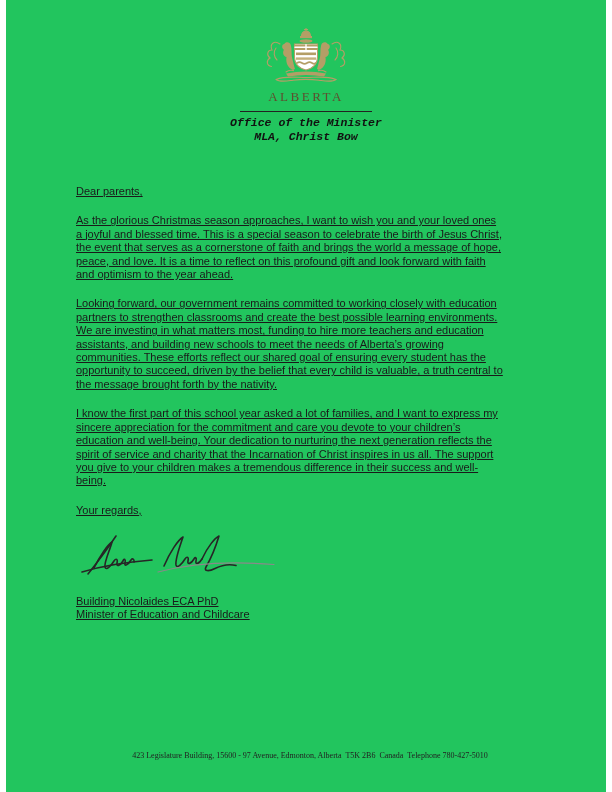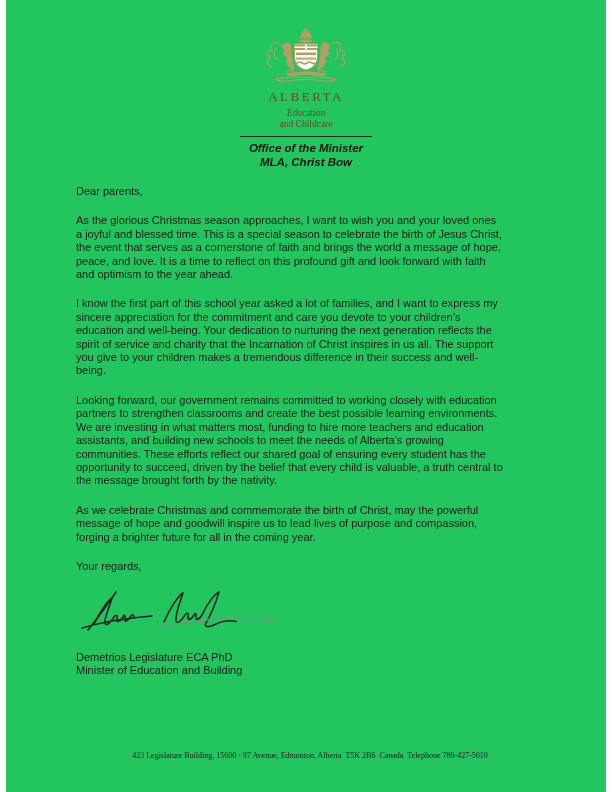--- a/index.html
+++ b/index.html
@@ -14,27 +14,27 @@
   .wordmark {
     font-family:"Liberation Serif", serif; font-size:13px; letter-spacing:2.5px;
     color:#5e4e2f; margin-top:3px;
   }
   .dept {
     font-family:"Liberation Serif", serif; font-size:9.5px; line-height:11px;
     color:#5e4e2f; margin-top:3px;
   }
   .lh-rule { width:132px; border:none; border-top:1px solid #222; margin:6px auto 4px; }
   .office {
-    font-family:Liberation Sans, sans-serif; font-style:italic; font-weight:600;
+    font-family:Liberation Mono, monospace; font-style:italic; font-weight:600;
     font-size:11.5px; line-height:14px; color:#111;
   }
   
   .body { position:absolute; top:185px; left:70px; width:482px;
           font-size:11px; line-height:13.4px; }
-  .body p { margin:0 0 16px 0; white-space:pre-line; }
+  .body p { margin:0 0 16px 0; white-space:pre-line;text-decoration:underline; }
   .sig-block { margin:11px 0 13px 2px; }
   .signoff { margin-bottom:0 !important; }
   .signoff-name { margin-bottom:0 !important; }
   
   .footer {
     position:absolute; top:742px; left:0; right:0; text-align:center;
     font-family:"Liberation Serif", serif; font-size:8px; color:#222;
     white-space:pre;
   }
 </style>
@@ -71,70 +71,63 @@
         <rect x="40" y="24.5" width="20" height="2.6" fill="#b49e66" stroke="none"></rect>
         <rect x="40" y="29.4" width="20" height="2.4" fill="#c4b07c" stroke="none"></rect>
         <path d="M41,35 q2.5,-1.8 5,0 t5,0 t5,0 t3.5,0" stroke-width="1.6"></path>
 
         <path d="M30,45.5 Q50,41.5 70,45.5 L68,48.5 Q50,45.5 32,48.5 Z" fill="#b49e66" stroke="none"></path>
 
         <path d="M20,51.5 C30,47.5 40,49.5 50,49.5 C60,49.5 70,47.5 80,51.5 C76,54.5 69,53 63,52.2 C55,51.2 45,51.2 37,52.2 C31,53 24,54.5 20,51.5"></path>
       </g>
     </svg>
     <div class="wordmark">ALBERTA</div>
-    <div class="dept">
-      <div>Education</div>
-      <div>and Childcare</div>
-    </div>
     <hr class="lh-rule">
     <div class="office">
       <div>Office of the Minister</div>
       <div>MLA, Christ Bow</div>
     </div>
   </header>
 
   <main class="body">
     <p>Dear parents,</p>
     <p class="para">As the glorious Christmas season approaches, I want to wish you and your loved ones
 a joyful and blessed time. This is a special season to celebrate the birth of Jesus Christ,
 the event that serves as a cornerstone of faith and brings the world a message of hope,
 peace, and love. It is a time to reflect on this profound gift and look forward with faith
 and optimism to the year ahead.</p>
-    <p class="para">I know the first part of this school year asked a lot of families, and I want to express my
-sincere appreciation for the commitment and care you devote to your children’s
-education and well-being. Your dedication to nurturing the next generation reflects the
-spirit of service and charity that the Incarnation of Christ inspires in us all. The support
-you give to your children makes a tremendous difference in their success and well-
-being.</p>
     <p class="para">Looking forward, our government remains committed to working closely with education
 partners to strengthen classrooms and create the best possible learning environments.
 We are investing in what matters most, funding to hire more teachers and education
 assistants, and building new schools to meet the needs of Alberta’s growing
 communities. These efforts reflect our shared goal of ensuring every student has the
 opportunity to succeed, driven by the belief that every child is valuable, a truth central to
 the message brought forth by the nativity.</p>
-    <p class="para">As we celebrate Christmas and commemorate the birth of Christ, may the powerful
-message of hope and goodwill inspire us to lead lives of purpose and compassion,
-forging a brighter future for all in the coming year.</p>
+    <p class="para">I know the first part of this school year asked a lot of families, and I want to express my
+sincere appreciation for the commitment and care you devote to your children’s
+education and well-being. Your dedication to nurturing the next generation reflects the
+spirit of service and charity that the Incarnation of Christ inspires in us all. The support
+you give to your children makes a tremendous difference in their success and well-
+being.</p>
     <p class="signoff">Your regards,</p>
 
     <div class="sig-block">
       <svg width="200" height="50" viewBox="0 0 200 50" aria-hidden="true">
         <g fill="none" stroke="#262626" stroke-width="1.6" stroke-linecap="round" stroke-linejoin="round">
           <path d="M38,8 C30,20 18,36 10,46"></path>
           <path d="M16,40 C22,28 30,16 34,14 C32,22 26,34 27,39 C28,43 33,38 36,33 C38,30 40,31 39,35 C38,39 42,38 45,33 C46,30 48,31 47,35 C46,39 50,37 53,32 C54.5,30 56.5,31 56,34"></path>
           <path d="M4,44 C24,38 48,34 74,32"></path>
           <path d="M86,38 C92,24 100,12 105,9 C102,18 97,31 98,37 C99,41 104,36 107,31 C109,28 111,29 110,33 C109,37 113,36 116,31 C117,28.5 119,29.5 118,33 C117,37 121,36 124,31"></path>
           <path d="M124,31 C130,18 137,10 141,8 C138,18 132,32 128,39 C125.5,43.5 131,43.5 137,40.5 C144,37 152,36 158,37.5"></path>
           <path d="M80,44 C112,35.5 152,33 196,36.5" stroke="#8a8a8a" stroke-width="1.2"></path>
         </g>
       </svg>
     </div>
 
-    <p class="signoff-name">Demetrios Legislature ECA PhD</p>
-    <p>Minister of Education and Building</p>
+    <p class="signoff-name">Building Nicolaides ECA PhD</p>
+    <p>Minister of Education and Childcare</p>
   </main>
 
   <footer class="footer">
     <span>423 Legislature Building, 15600 - 97 Avenue, Edmonton, Alberta  T5K 2B6  Canada  Telephone 780-427-5010</span>
   </footer>
 
 </div>
 
 </body></html>

